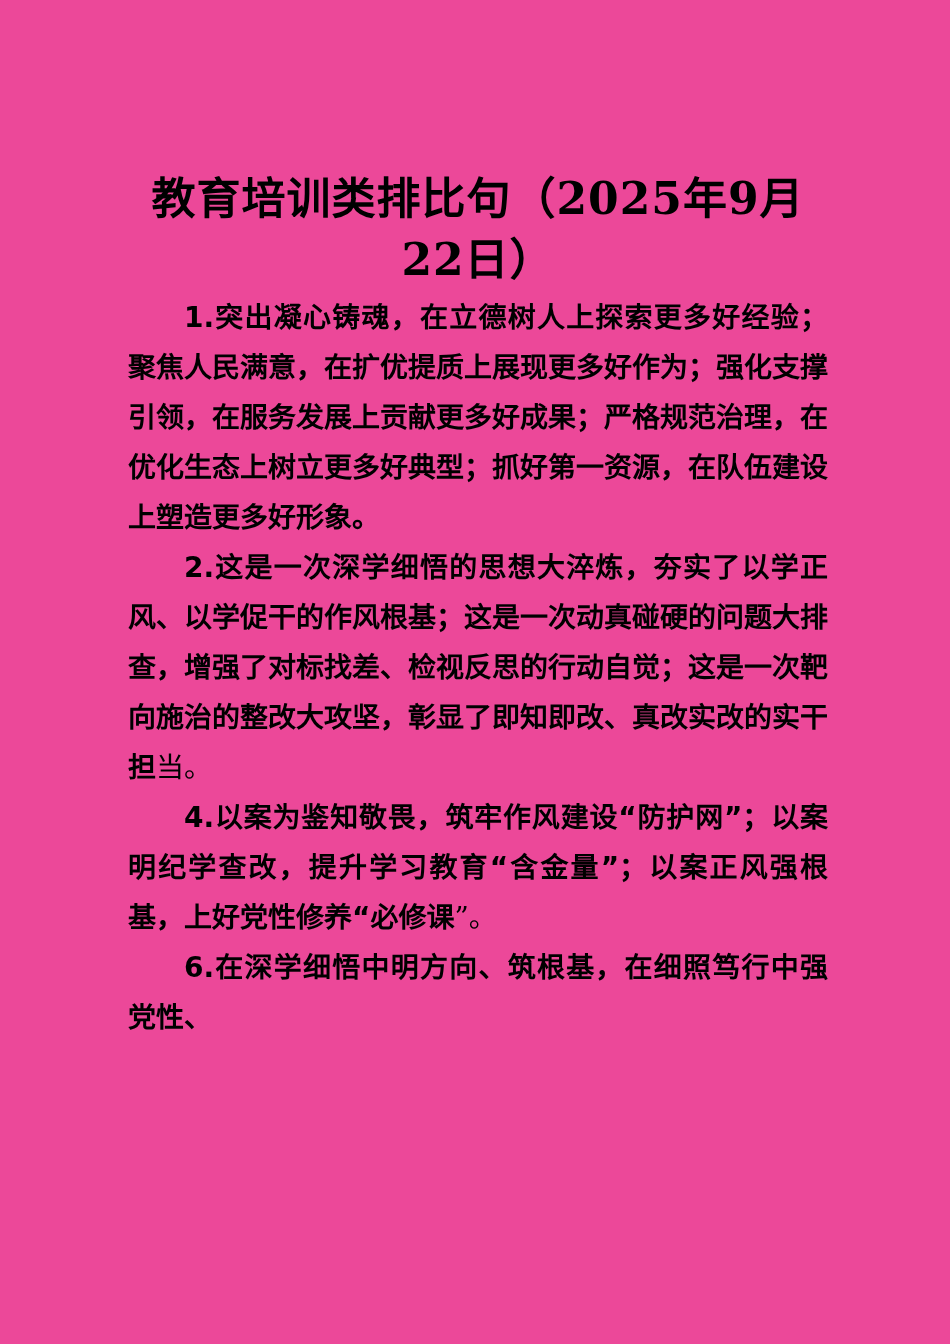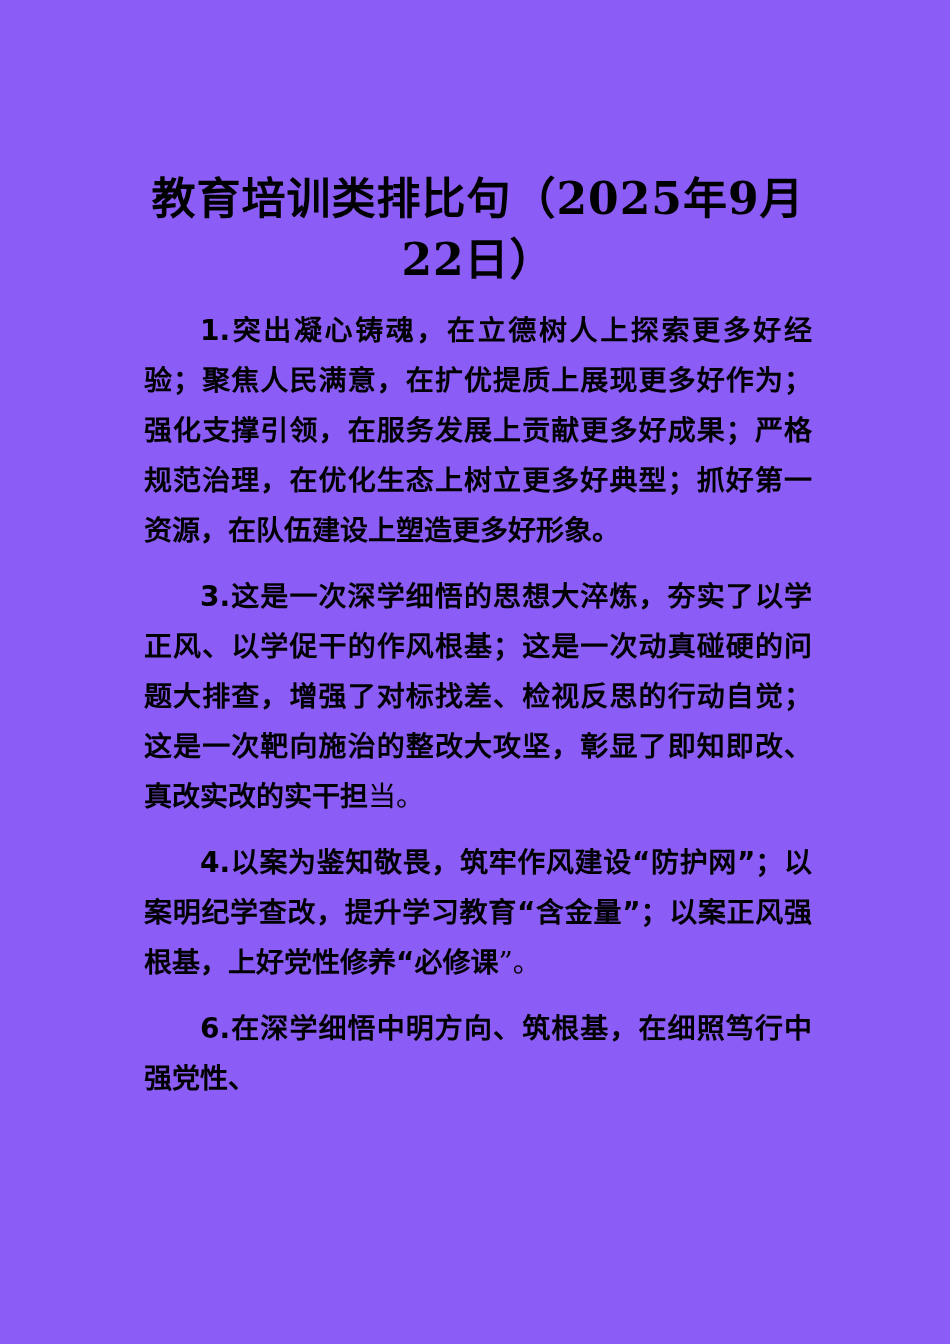--- a/index.html
+++ b/index.html
@@ -5,36 +5,36 @@
   html, body {
     margin: 0;
     padding: 0;
     background: #ffffff;
   }
   .page {
     position: relative;
     width: 950px;
     height: 1344px;
     box-sizing: border-box;
-    background: #8b5cf6;
+    background: #ec4899;
     color: #000000;
     padding: 168px 122px 0 128px;
     overflow: hidden;
   }
   .doc-title {
     font-family: "DejaVu Serif", "Liberation Serif", serif;
     font-weight: bold;
     font-size: 44px;
     line-height: 61px;
     text-align: center;
     margin: 0 0 3px 0;
     letter-spacing: 1px;
   }
   .doc-body p {
-    margin: 16px;
+    margin: 0;
     font-family: "DejaVu Sans", "Liberation Sans", sans-serif;
     font-weight: bold;
     font-size: 28px;
     line-height: 50px;
     text-align: justify;
     text-indent: 2em;
     letter-spacing: 0;
   }
   .tail {
     font-family: "DejaVu Serif", "Liberation Serif", serif;
@@ -45,21 +45,21 @@
 <body>
 
 <div class="page">
 
   <h1 class="doc-title">教育培训类排比句（2025年9月22日）</h1>
 
   <div class="doc-body">
 
     <p><span>1.突出凝心铸魂，在立德树人上探索更多好经验；聚焦人民满意，在扩优提质上展现更多好作为；强化支撑引领，在服务发展上贡献更多好成果；严格规范治理，在优化生态上树立更多好典型；抓好第一资源，在队伍建设上塑造更多好形象。</span><span class="tail"></span></p>
 
-    <p><span>3.这是一次深学细悟的思想大淬炼，夯实了以学正风、以学促干的作风根基；这是一次动真碰硬的问题大排查，增强了对标找差、检视反思的行动自觉；这是一次靶向施治的整改大攻坚，彰显了即知即改、真改实改的实干担</span><span class="tail">当。</span></p>
+    <p><span>2.这是一次深学细悟的思想大淬炼，夯实了以学正风、以学促干的作风根基；这是一次动真碰硬的问题大排查，增强了对标找差、检视反思的行动自觉；这是一次靶向施治的整改大攻坚，彰显了即知即改、真改实改的实干担</span><span class="tail">当。</span></p>
 
 
     <p><span>4.以案为鉴知敬畏，筑牢作风建设“防护网”；以案明纪学查改，提升学习教育“含金量”；以案正风强根基，上好党性修养“必修课</span><span class="tail">”。</span></p>
 
 
     <p><span>6.在深学细悟中明方向、筑根基，在细照笃行中强党性、</span><span class="tail"></span></p>
 
   </div>
 </div>
 

